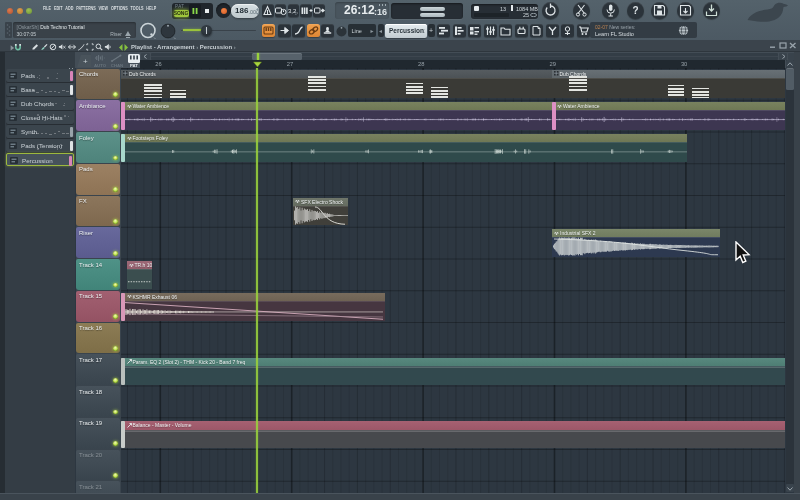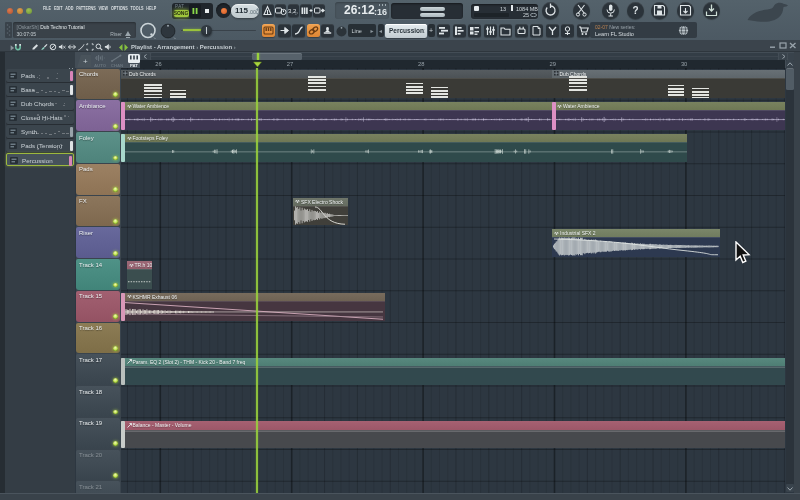--- a/index.html
+++ b/index.html
@@ -90,21 +90,21 @@
       <div id="stopbtn">
         <svg width="12" height="14">
             <rect x="4" y="5" width="4" height="4" fill="#e9edef"></rect>
           </svg>
       </div>
     </div>
     <div style="left:216px;top:3px;width:15px;height:15px;border-radius:50%;background:#20262c;box-shadow:inset 0 1px 2px rgba(0,0,0,.5)">
       <div style="left:4.5px;top:4.5px;width:6px;height:6px;border-radius:50%;background:radial-gradient(circle at 40% 35%,#f08448,#d85a20)"></div>
     </div>
     <div id="tempo">
-      <span class="txt" style="left:4px;top:2.8px;font-size:8px;font-weight:bold;">115</span>
+      <span class="txt" style="left:4px;top:2.8px;font-size:8px;font-weight:bold;">186</span>
       <span class="txt" style="left:17.5px;top:5px;font-size:5.5px;color:#5d6d75;">.000</span>
       <span style="left:24.5px;top:3px;width:2px;height:8px;">
         <svg width="3" height="9">
             <path d="M1.5 1 L3 3 L0 3 Z M1.5 8 L3 6 L0 6 Z" fill="#7d8d96"></path>
           </svg>
       </span>
     </div>
     <div id="midbtns">
         <div class="sqbtn" style="left: 262px; top: 3.5px; width: 11.5px; height: 13.5px;">
           <div style="left: -0.7px; top: 0.3px; width: auto; height: auto;">

